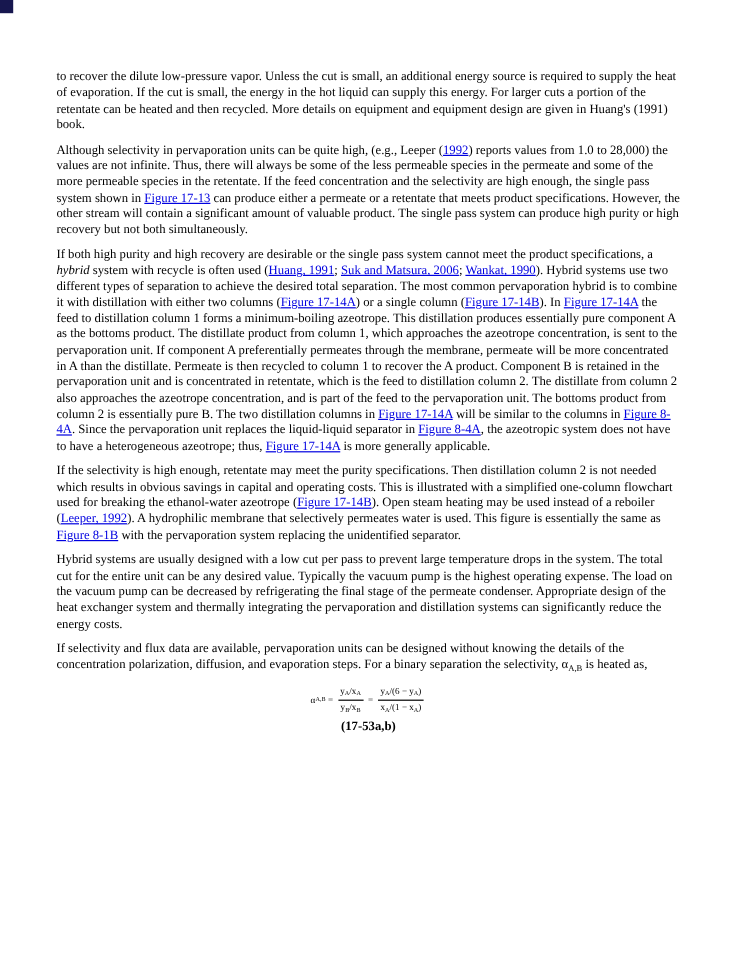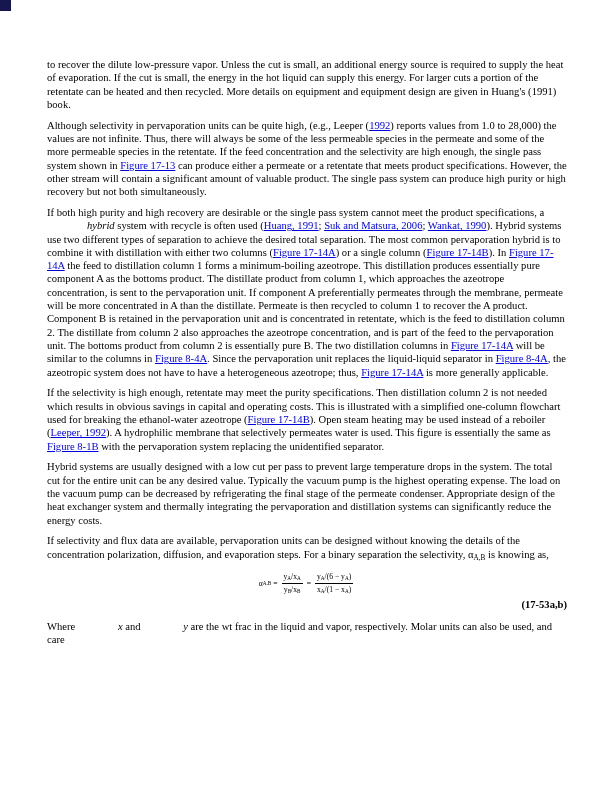--- a/index.html
+++ b/index.html
@@ -38,21 +38,21 @@
     line-height: 13.3px;
     text-align: left;
   }
   p.para {
     margin: 0 0 7.5px 0;
   }
   .link {
     color: var(--link-color, #0000ee);
     cursor: pointer;
   }
-  .italic { font-style: italic; margin-left: 40px; }
+  .italic { font-style: italic; }
   .sub {
     font-size: 0.68em;
     vertical-align: -0.25em;
     letter-spacing: 0;
   }
   .equation-row {
     display: flex;
     align-items: center;
     justify-content: center;
     font-size: 7.6px;
@@ -67,50 +67,49 @@
   }
   .frac .num {
     border-bottom: 0.8px solid #000;
     padding: 0 2px 1px 2px;
   }
   .frac .den {
     padding: 1px 2px 0 2px;
   }
   .eq-op { margin: 0 2px; }
   .eq-label {
-    text-align: right;
+    text-align: center;
     font-weight: bold;
     font-size: 10.6px;
     margin: 2px 0 9px 0;
   }
 </style>
 </head>
 <body>
 
 <div class="page">
   <div class="corner-marker"></div>
   <div class="content">
     <div id="blocks">
         <p class="para"><span>to recover the dilute low-pressure vapor. Unless the cut is small, an additional energy source is required to supply the heat of evaporation. If the cut is small, the energy in the hot liquid can supply this energy. For larger cuts a portion of the retentate can be heated and then recycled. More details on equipment and equipment design are given in Huang's (1991) book.</span></p>
         <p class="para"><span>Although selectivity in pervaporation units can be quite high, (e.g., Leeper (</span><a class="link" href="#">1992</a><span>) reports values from 1.0 to 28,000) the values are not infinite. Thus, there will always be some of the less permeable species in the permeate and some of the more permeable species in the retentate. If the feed concentration and the selectivity are high enough, the single pass system shown in </span><a class="link" href="#">Figure 17-13</a><span> can produce either a permeate or a retentate that meets product specifications. However, the other stream will contain a significant amount of valuable product. The single pass system can produce high purity or high recovery but not both simultaneously.</span></p>
         <p class="para"><span>If both high purity and high recovery are desirable or the single pass system cannot meet the product specifications, a </span><span class="italic">hybrid</span><span> system with recycle is often used (</span><a class="link" href="#">Huang, 1991</a><span>; </span><a class="link" href="#">Suk and Matsura, 2006</a><span>; </span><a class="link" href="#">Wankat, 1990</a><span>). Hybrid systems use two different types of separation to achieve the desired total separation. The most common pervaporation hybrid is to combine it with distillation with either two columns (</span><a class="link" href="#">Figure 17-14A</a><span>) or a single column (</span><a class="link" href="#">Figure 17-14B</a><span>). In </span><a class="link" href="#">Figure 17-14A</a><span> the feed to distillation column 1 forms a minimum-boiling azeotrope. This distillation produces essentially pure component A as the bottoms product. The distillate product from column 1, which approaches the azeotrope concentration, is sent to the pervaporation unit. If component A preferentially permeates through the membrane, permeate will be more concentrated in A than the distillate. Permeate is then recycled to column 1 to recover the A product. Component B is retained in the pervaporation unit and is concentrated in retentate, which is the feed to distillation column 2. The distillate from column 2 also approaches the azeotrope concentration, and is part of the feed to the pervaporation unit. The bottoms product from column 2 is essentially pure B. The two distillation columns in </span><a class="link" href="#">Figure 17-14A</a><span> will be similar to the columns in </span><a class="link" href="#">Figure 8-4A</a><span>. Since the pervaporation unit replaces the liquid-liquid separator in </span><a class="link" href="#">Figure 8-4A</a><span>, the azeotropic system does not have to have a heterogeneous azeotrope; thus, </span><a class="link" href="#">Figure 17-14A</a><span> is more generally applicable.</span></p>
         <p class="para"><span>If the selectivity is high enough, retentate may meet the purity specifications. Then distillation column 2 is not needed which results in obvious savings in capital and operating costs. This is illustrated with a simplified one-column flowchart used for breaking the ethanol-water azeotrope (</span><a class="link" href="#">Figure 17-14B</a><span>). Open steam heating may be used instead of a reboiler (</span><a class="link" href="#">Leeper, 1992</a><span>). A hydrophilic membrane that selectively permeates water is used. This figure is essentially the same as </span><a class="link" href="#">Figure 8-1B</a><span> with the pervaporation system replacing the unidentified separator.</span></p>
         <p class="para"><span>Hybrid systems are usually designed with a low cut per pass to prevent large temperature drops in the system. The total cut for the entire unit can be any desired value. Typically the vacuum pump is the highest operating expense. The load on the vacuum pump can be decreased by refrigerating the final stage of the permeate condenser. Appropriate design of the heat exchanger system and thermally integrating the pervaporation and distillation systems can significantly reduce the energy costs.</span></p>
-        <p class="para"><span>If selectivity and flux data are available, pervaporation units can be designed without knowing the details of the concentration polarization, diffusion, and evaporation steps. For a binary separation the selectivity, α</span><span class="sub">A,B</span><span> is knowing as,</span></p>
+        <p class="para"><span>If selectivity and flux data are available, pervaporation units can be designed without knowing the details of the concentration polarization, diffusion, and evaporation steps. For a binary separation the selectivity, α</span><span class="sub">A,B</span><span> is heated as,</span></p>
         <div class="equation-row">
           <span>α</span>
           <span class="sub">A,B</span>
           <span class="eq-op"> = </span>
           <span class="frac">
             <span class="num"><span>y</span><span class="sub">A</span><span>/x</span><span class="sub">A</span></span>
             <span class="den"><span>y</span><span class="sub">B</span><span>/x</span><span class="sub">B</span></span>
           </span>
           <span class="eq-op"> = </span>
           <span class="frac">
             <span class="num"><span>y</span><span class="sub">A</span><span>/(6 − y</span><span class="sub">A</span><span>)</span></span>
             <span class="den"><span>x</span><span class="sub">A</span><span>/(1 − x</span><span class="sub">A</span><span>)</span></span>
           </span>
         </div>
         <div class="eq-label">(17-53a,b)</div>
-        <p class="para"><span>Where </span><span class="italic">x</span><span> and </span><span class="italic">y</span><span> are the wt frac in the liquid and vapor, respectively. Molar units can also be used, and care</span></p>
       </div>
   </div>
 </div>
 
 </body></html>

